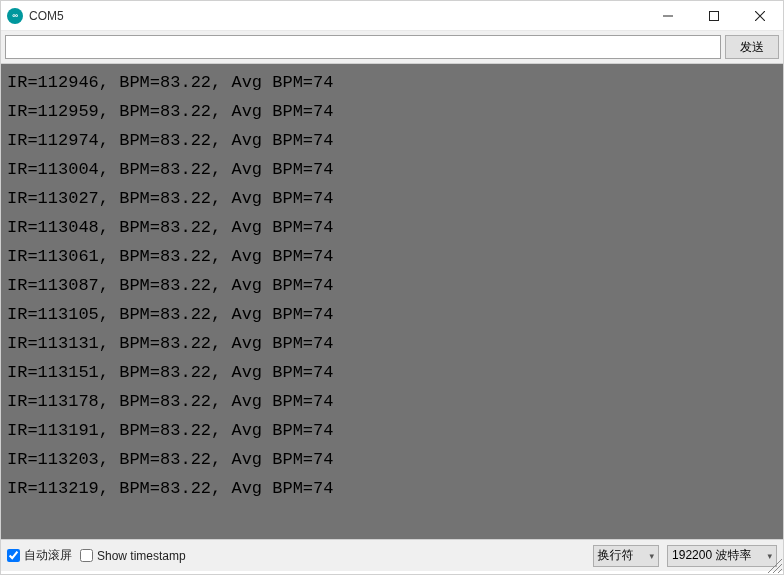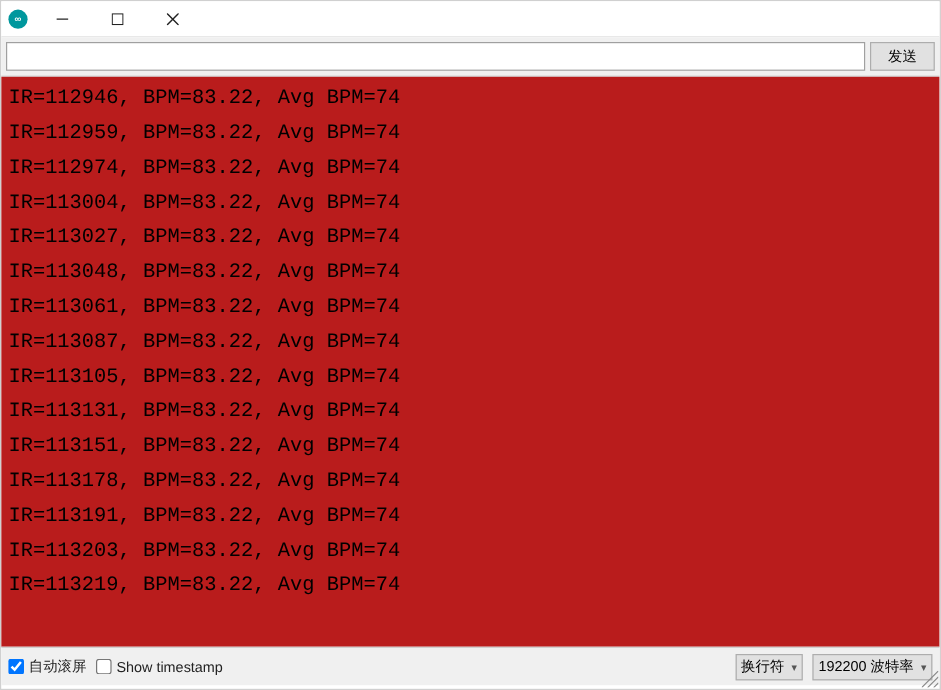--- a/index.html
+++ b/index.html
@@ -75,21 +75,21 @@
   }
   .output {
     height: 475px;
     overflow: hidden;
     padding: 4px 6px;
     font-family: Consolas, "Courier New", monospace;
     font-size: 17px;
     color: #000;
     line-height: 29px;
     white-space: pre;
-    background: #b91c1c;
+    background: #737373;
   }
   .statusbar {
     display: flex;
     align-items: center;
     padding: 4px 6px;
     background: #f0f0f0;
     border-top: 1px solid #d0d0d0;
     gap: 8px;
     height: 32px;
   }
@@ -103,40 +103,41 @@
   .chk input { margin: 0; width: 13px; height: 13px; }
   .spacer { flex: 1; }
   .select {
     height: 22px;
     border: 1px solid #adadad;
     background: #e1e1e1;
     font-size: 12px;
     padding: 0 4px;
     display: inline-flex;
     align-items: center;
-    gap: 6px;
+    gap: 16px;
   }
   .select .caret {
     font-size: 9px;
     color: #555;
   }
   .resize-grip {
     position: absolute;
     right: 2px;
     bottom: 2px;
     width: 14px;
     height: 14px;
   }
   .resize-grip svg { width: 14px; height: 14px; }
 </style>
 </head>
 <body>
 
 <div class="titlebar">
   <div class="app-icon">∞</div>
+  <div class="title">COM5</div>
   <div class="winbtn">
     <svg viewBox="0 0 10 10">
         <path d="M0 5 H10" stroke="currentColor" stroke-width="1"></path>
       </svg>
   </div>
   <div class="winbtn">
     <svg viewBox="0 0 10 10">
         <rect x="0.5" y="0.5" width="9" height="9" fill="none" stroke="currentColor" stroke-width="1"></rect>
       </svg>
   </div>

